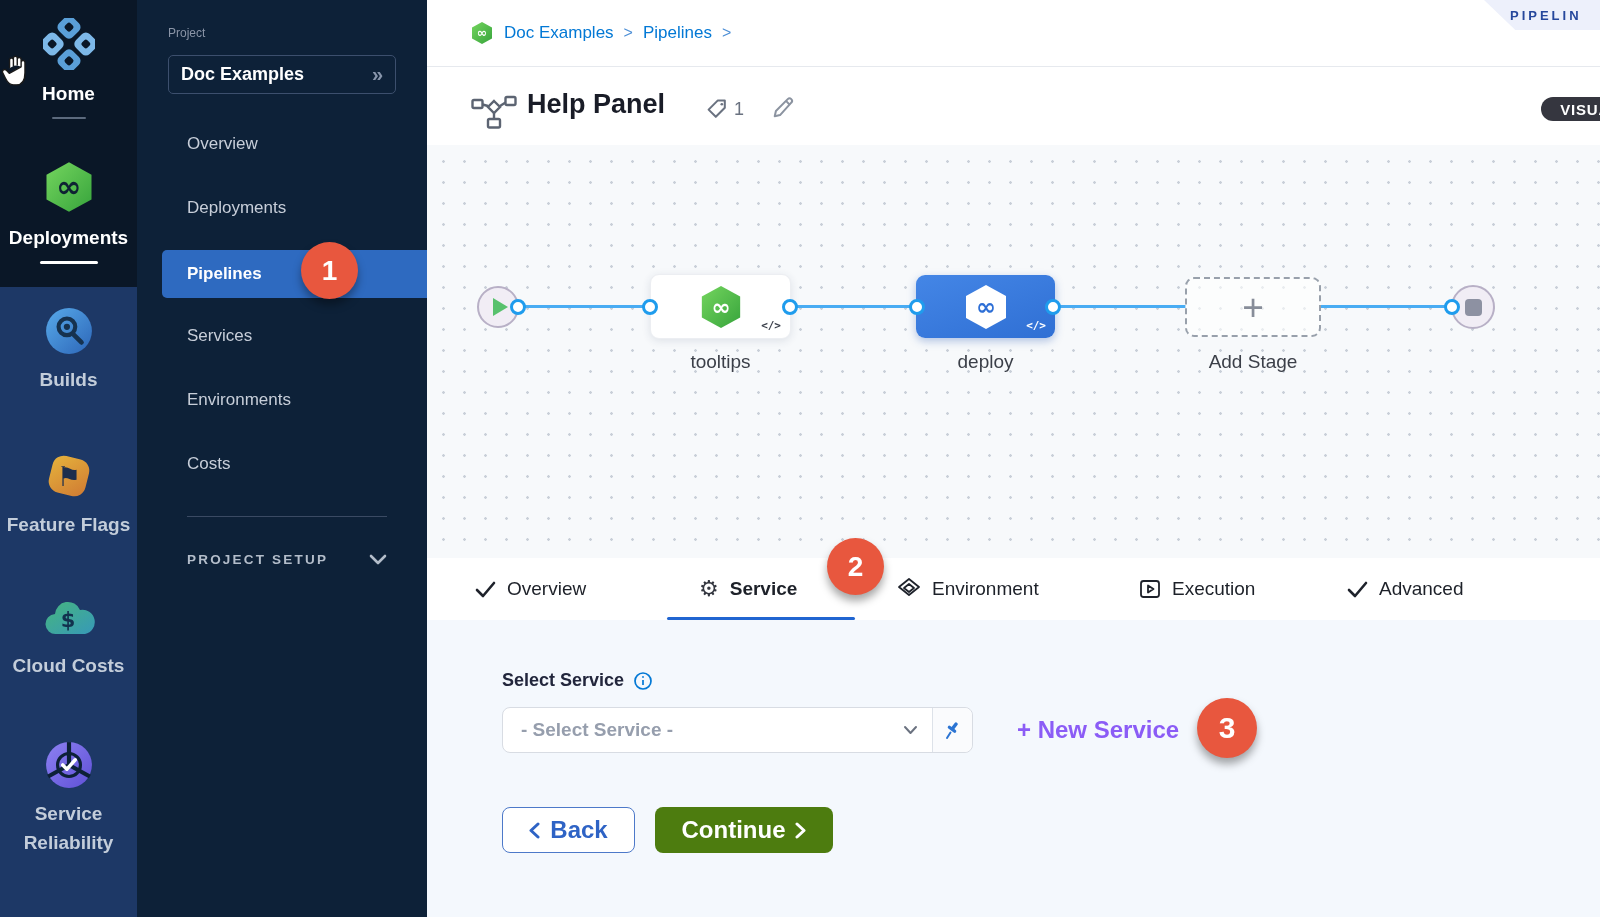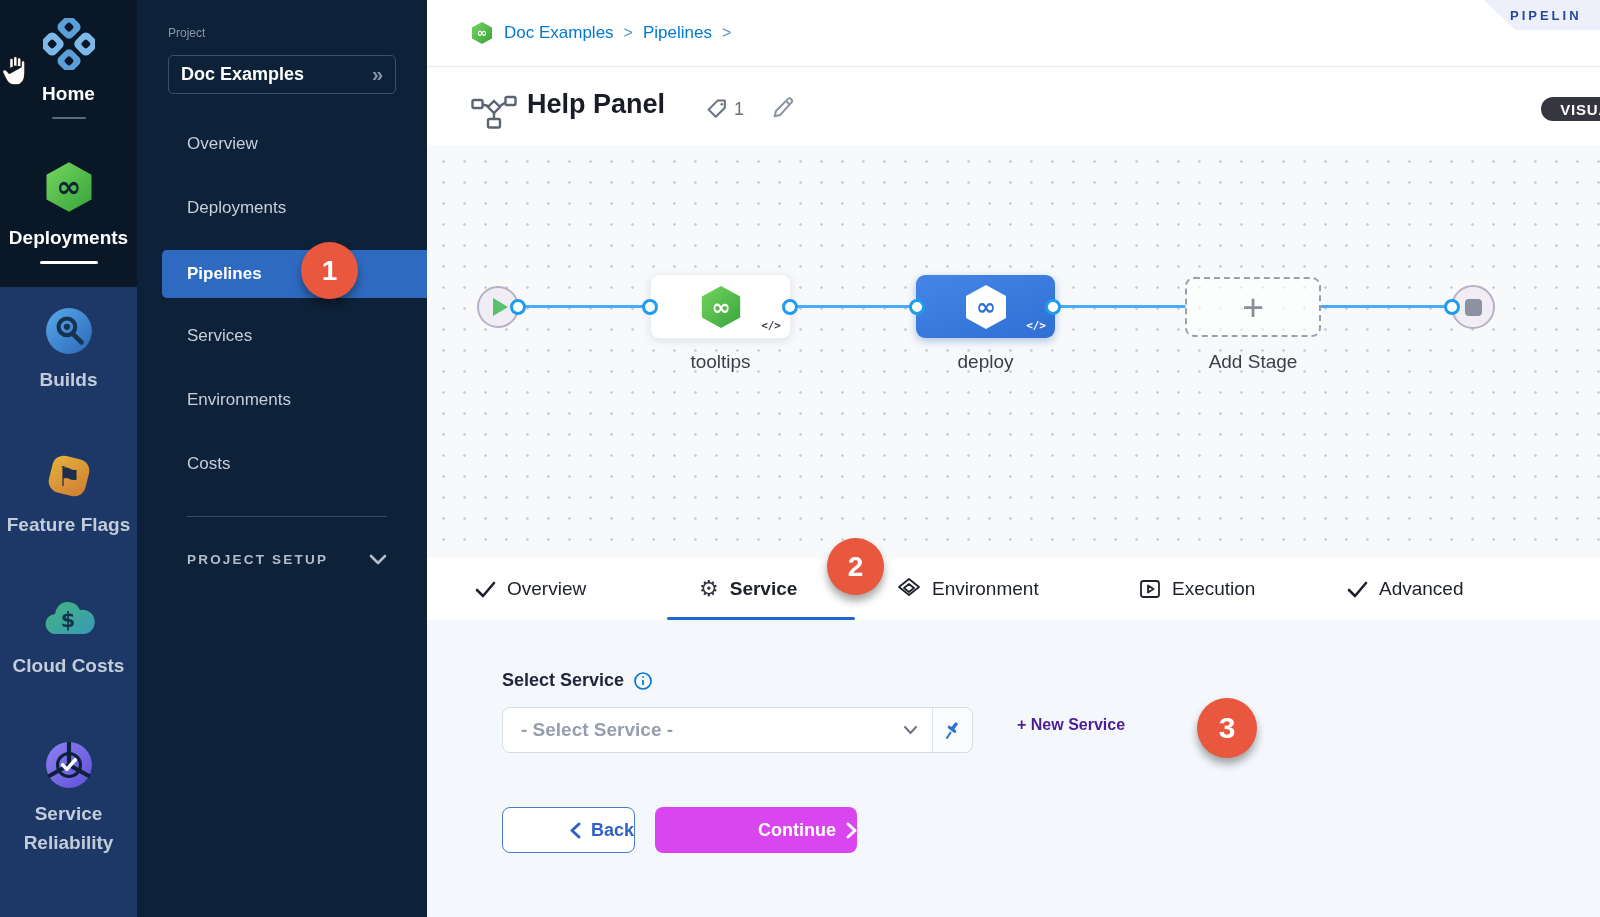--- a/index.html
+++ b/index.html
@@ -73,24 +73,24 @@
   .red-badge { border-radius:50%; background:#e8573e; color:#fff; font-weight:700; display:flex; align-items:center; justify-content:center; box-shadow:0 6px 9px rgba(0,0,0,.35); }
 
   
   .panel { position:absolute; left:0; top:620px; width:1173px; height:297px; background:#f4f8fd; }
   .field-label-row { position:absolute; left:75px; top:50px; display:flex; align-items:center; gap:9px; }
   .field-label { font-size:18px; font-weight:700; color:#22263c; }
   .dropdown { position:absolute; left:75px; top:87px; width:471px; height:46px; background:#fff; border:1px solid #d8dce3; border-radius:8px; display:flex; align-items:center; cursor:pointer; }
   .dd-value { margin-left:18px; font-size:19px; color:#969ead;font-weight:bold; }
   .dd-chevron { position:absolute; right:54px; top:17px; }
   .pin-box { position:absolute; right:0; top:0; width:40px; height:44px; border-left:1px solid #dde2e9; background:#fafbfd; border-radius:0 8px 8px 0; display:flex; align-items:center; justify-content:center; cursor:pointer; }
-  .new-service { position:absolute; left:590px; top:96px; font-size:16px; font-weight:700; color:#4c1d95; cursor:pointer; }
-  .btn { position:absolute; top:187px; height:46px; border-radius:8px; display:flex; align-items:center; justify-content:flex-end; gap:10px; font-size:18px; font-weight:700; cursor:pointer; }
+  .new-service { position:absolute; left:590px; top:96px; font-size:24px; font-weight:700; color:#8b5cf6; cursor:pointer; }
+  .btn { position:absolute; top:187px; height:46px; border-radius:8px; display:flex; align-items:center; justify-content:center; gap:10px; font-size:24px; font-weight:700; cursor:pointer; }
   .btn-back { left:75px; width:133px; background:#fff; border:1px solid #4d79c9; color:#2e63c5; }
-  .btn-continue { left:228px; width:202px; background:#d946ef; color:#fff; border:none; }
+  .btn-continue { left:228px; width:178px; background:#4d7c0f; color:#fff; border:none; }
 
   .cursor-hand { position:absolute; left:1px; top:54px; z-index:40; pointer-events:none; }
   svg { display:block; }
 </style>
 </head>
 <body>
 
 <div id="app">
 
   <svg width="0" height="0" style="position:absolute">

